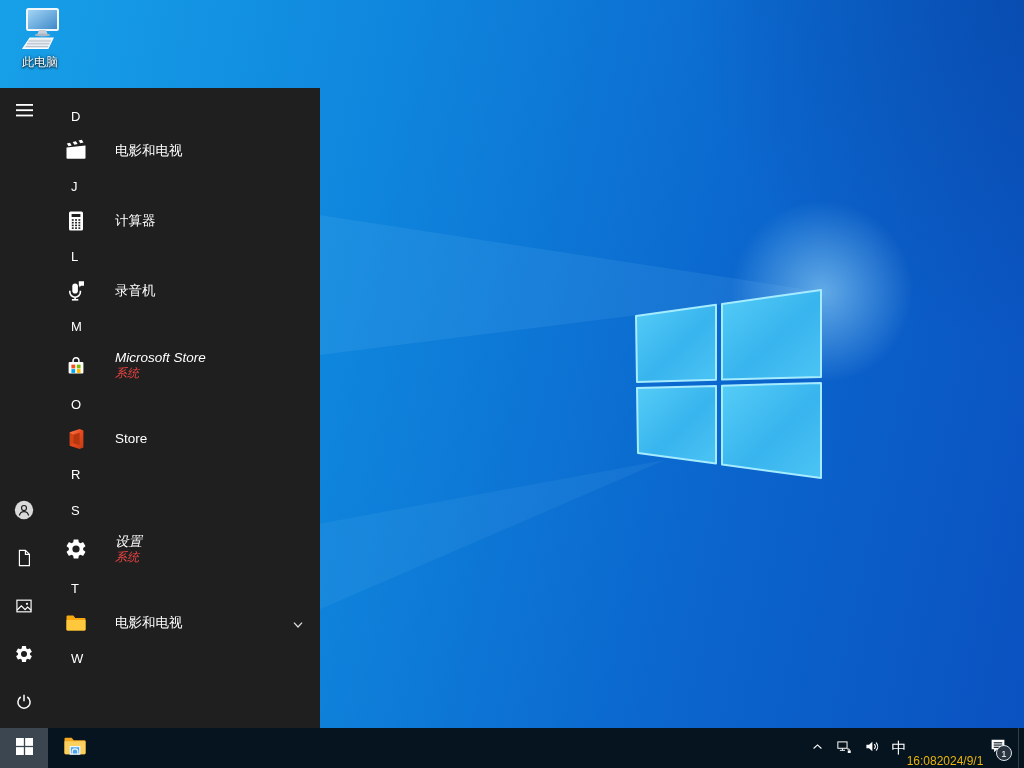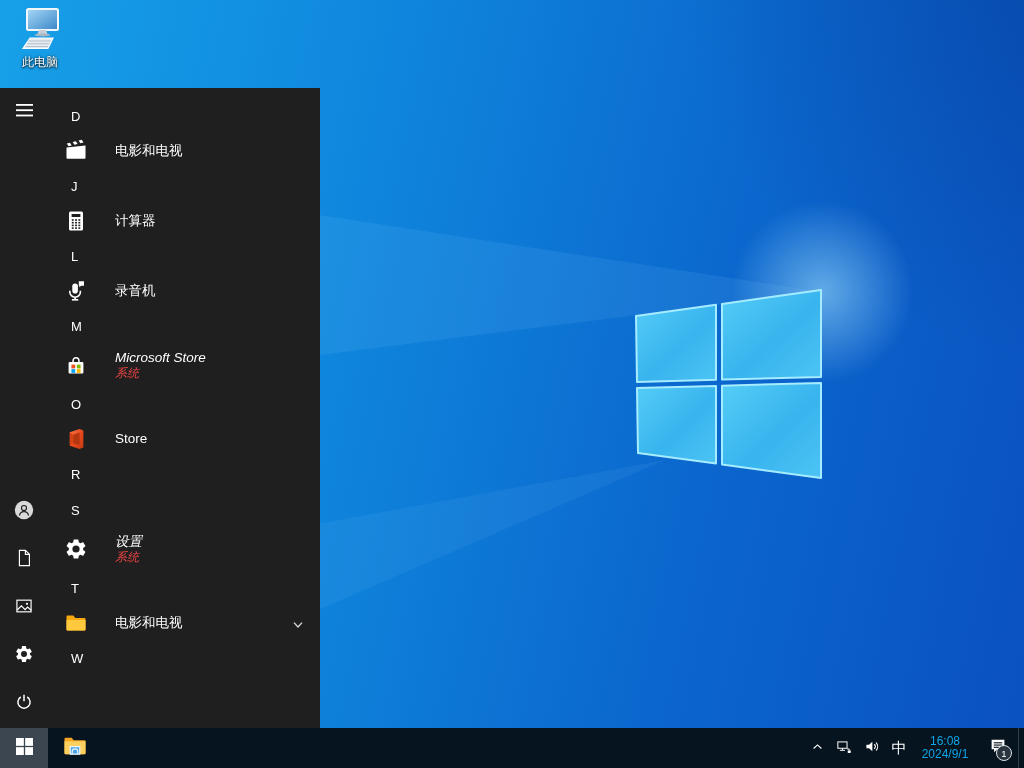--- a/index.html
+++ b/index.html
@@ -47,21 +47,21 @@
   #start-button svg{width:17px;height:17px;}
   .task-app{width:40px;height:40px;margin-left:7px;display:flex;align-items:center;justify-content:center;flex:none;}
   .task-app svg{width:26px;height:26px;}
   #tray{margin-left:auto;display:flex;align-items:center;height:40px;}
   .tray-btn{height:40px;display:flex;align-items:center;justify-content:center;}
   .tray-btn svg{width:17px;height:17px;}
   #tray-overflow{width:26px;}
   #tray-network{width:28px;}
   #tray-volume{width:28px;}
   #tray-ime{width:26px;font-size:15px;color:#fff;}
-  #tray-clock{width:66px;flex-direction:column;line-height:13px;color:#0ea5e9;font-size:12px;text-align:center;}
+  #tray-clock{width:66px;flex-direction:row;line-height:13px;color:#eab308;font-size:12px;text-align:center;align-items:flex-end;}
   #tray-action-center{width:40px;position:relative;}
   #tray-action-center svg{width:18px;height:18px;}
   #notif-badge{position:absolute;right:6px;bottom:7px;width:14px;height:14px;border-radius:50%;background:#2b3540;border:1px solid #dfe5ea;color:#fff;font-size:9.5px;display:flex;align-items:center;justify-content:center;}
   #tray-separator{width:1px;height:40px;background:rgba(255,255,255,.18);}
   #show-desktop{width:5px;height:40px;}
 </style>
 </head>
 <body>
 
 <div id="screen">

